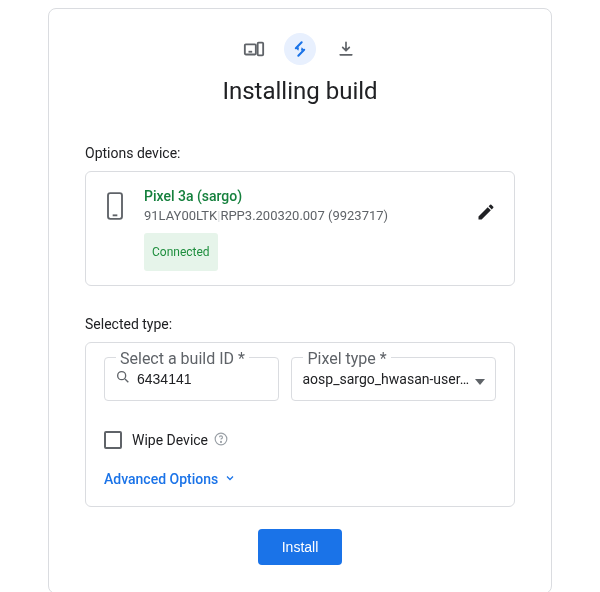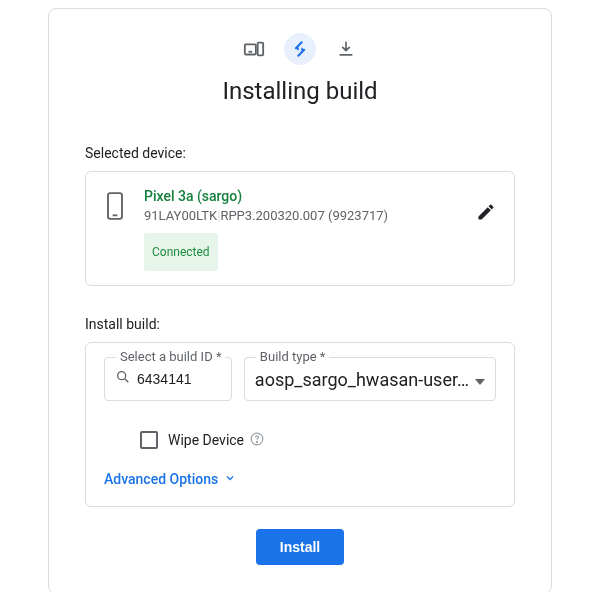--- a/index.html
+++ b/index.html
@@ -70,56 +70,55 @@
       padding: 14px 18px 18px;
       margin-bottom: 22px;
     }
     .fields { display: flex; gap: 12px; margin-bottom: 30px; }
     .field-wrap { position: relative; flex: 1; }
     .field-label {
       position: absolute;
       top: -8px; left: 12px;
       background: #fff;
       padding: 0 4px;
-      font-size: 13px;
+      font-size: 16px;
       color: #5f6368;
     }
     .field-box {
       border: 1px solid #dadce0;
       border-radius: 4px;
       height: 44px;
       display: flex;
       align-items: center;
       padding: 0 10px;
       gap: 6px;
       justify-content: center;
     }
     .field-box input {
       border: none; outline: none;
       font-size: 14px;
       color: #202124;
       width: 100%;
       background: transparent;
     }
     .field-box .select-text {
-      font-size: 18px;
+      font-size: 14px;
       color: #202124;
       flex: 1;
       white-space: nowrap;
       overflow: hidden;
       text-overflow: ellipsis;
     }
     .search-icn { color: #5f6368; flex-shrink: 0; }
     .caret { color: #5f6368; flex-shrink: 0; }
     .checkbox-row {
       display: flex;
       align-items: center;
       gap: 10px;
       margin-bottom: 20px;
-      margin-left: 36px;
     }
     .checkbox {
       width: 18px; height: 18px;
       border: 2px solid #5f6368;
       border-radius: 2px;
       cursor: pointer;
     }
     .checkbox-label { font-size: 14px; color: #202124; display: flex; align-items: center; gap: 6px; }
     .help-icn { color: #9aa0a6; }
     .adv-link {
@@ -131,21 +130,21 @@
       align-items: center;
       gap: 6px;
     }
     .install-row { text-align: center; }
     .install-btn {
       background: #1a73e8;
       color: #fff;
       border: none;
       border-radius: 4px;
       font-size: 14px;
-      font-weight: 700;
+      font-weight: 400;
       padding: 10px 24px;
       cursor: pointer;
     }
   </style>
 </head>
 <body>
 
 <div class="card">
 
   <div class="step-icons">
@@ -164,21 +163,21 @@
     </div>
     <div class="step-icon">
       <svg width="20" height="20" viewBox="0 0 24 24" fill="none" stroke="currentColor" stroke-width="2" stroke-linecap="round">
           <path d="M12 4v10m0 0l-4-4m4 4l4-4M5 19h14"></path>
         </svg>
     </div>
   </div>
 
   <h1 class="title">Installing build</h1>
 
-  <div class="section-label">Selected device:</div>
+  <div class="section-label">Options device:</div>
 
   <div class="device-box">
     <div class="phone-icon">
       <svg width="22" height="28" viewBox="0 0 16 24" fill="none" stroke="currentColor" stroke-width="1.6">
           <rect x="2" y="1" width="12" height="22" rx="2"></rect>
           <line x1="6" y1="20" x2="10" y2="20"></line>
         </svg>
     </div>
     <div class="device-info">
       <div class="device-name">Pixel 3a (sargo)</div>
@@ -189,38 +188,38 @@
       </div>
       <span class="badge">Connected</span>
     </div>
     <div class="edit-btn">
       <svg width="20" height="20" viewBox="0 0 24 24" fill="currentColor">
           <path d="M3 17.25V21h3.75L17.81 9.94l-3.75-3.75L3 17.25zM20.71 7.04a1 1 0 0 0 0-1.41l-2.34-2.34a1 1 0 0 0-1.41 0l-1.83 1.83 3.75 3.75 1.83-1.83z"></path>
         </svg>
     </div>
   </div>
 
-  <div class="section-label">Install build:</div>
+  <div class="section-label">Selected type:</div>
 
   <div class="build-box">
     <div class="fields">
       <div class="field-wrap">
         <div class="field-label">Select a build ID *</div>
         <div class="field-box">
           <span class="search-icn">
             <svg width="16" height="16" viewBox="0 0 24 24" fill="none" stroke="currentColor" stroke-width="2">
                 <circle cx="10" cy="10" r="6"></circle>
                 <line x1="15" y1="15" x2="20" y2="20"></line>
               </svg>
           </span>
           <input type="text" value="6434141" style="">
         </div>
       </div>
       <div class="field-wrap">
-        <div class="field-label">Build type *</div>
+        <div class="field-label">Pixel type *</div>
         <div class="field-box">
           <span class="select-text">aosp_sargo_hwasan-user…</span>
           <span class="caret">
             <svg width="10" height="6" viewBox="0 0 10 6" fill="currentColor">
                 <path d="M0 0l5 6 5-6z"></path>
               </svg>
           </span>
         </div>
       </div>
     </div>

